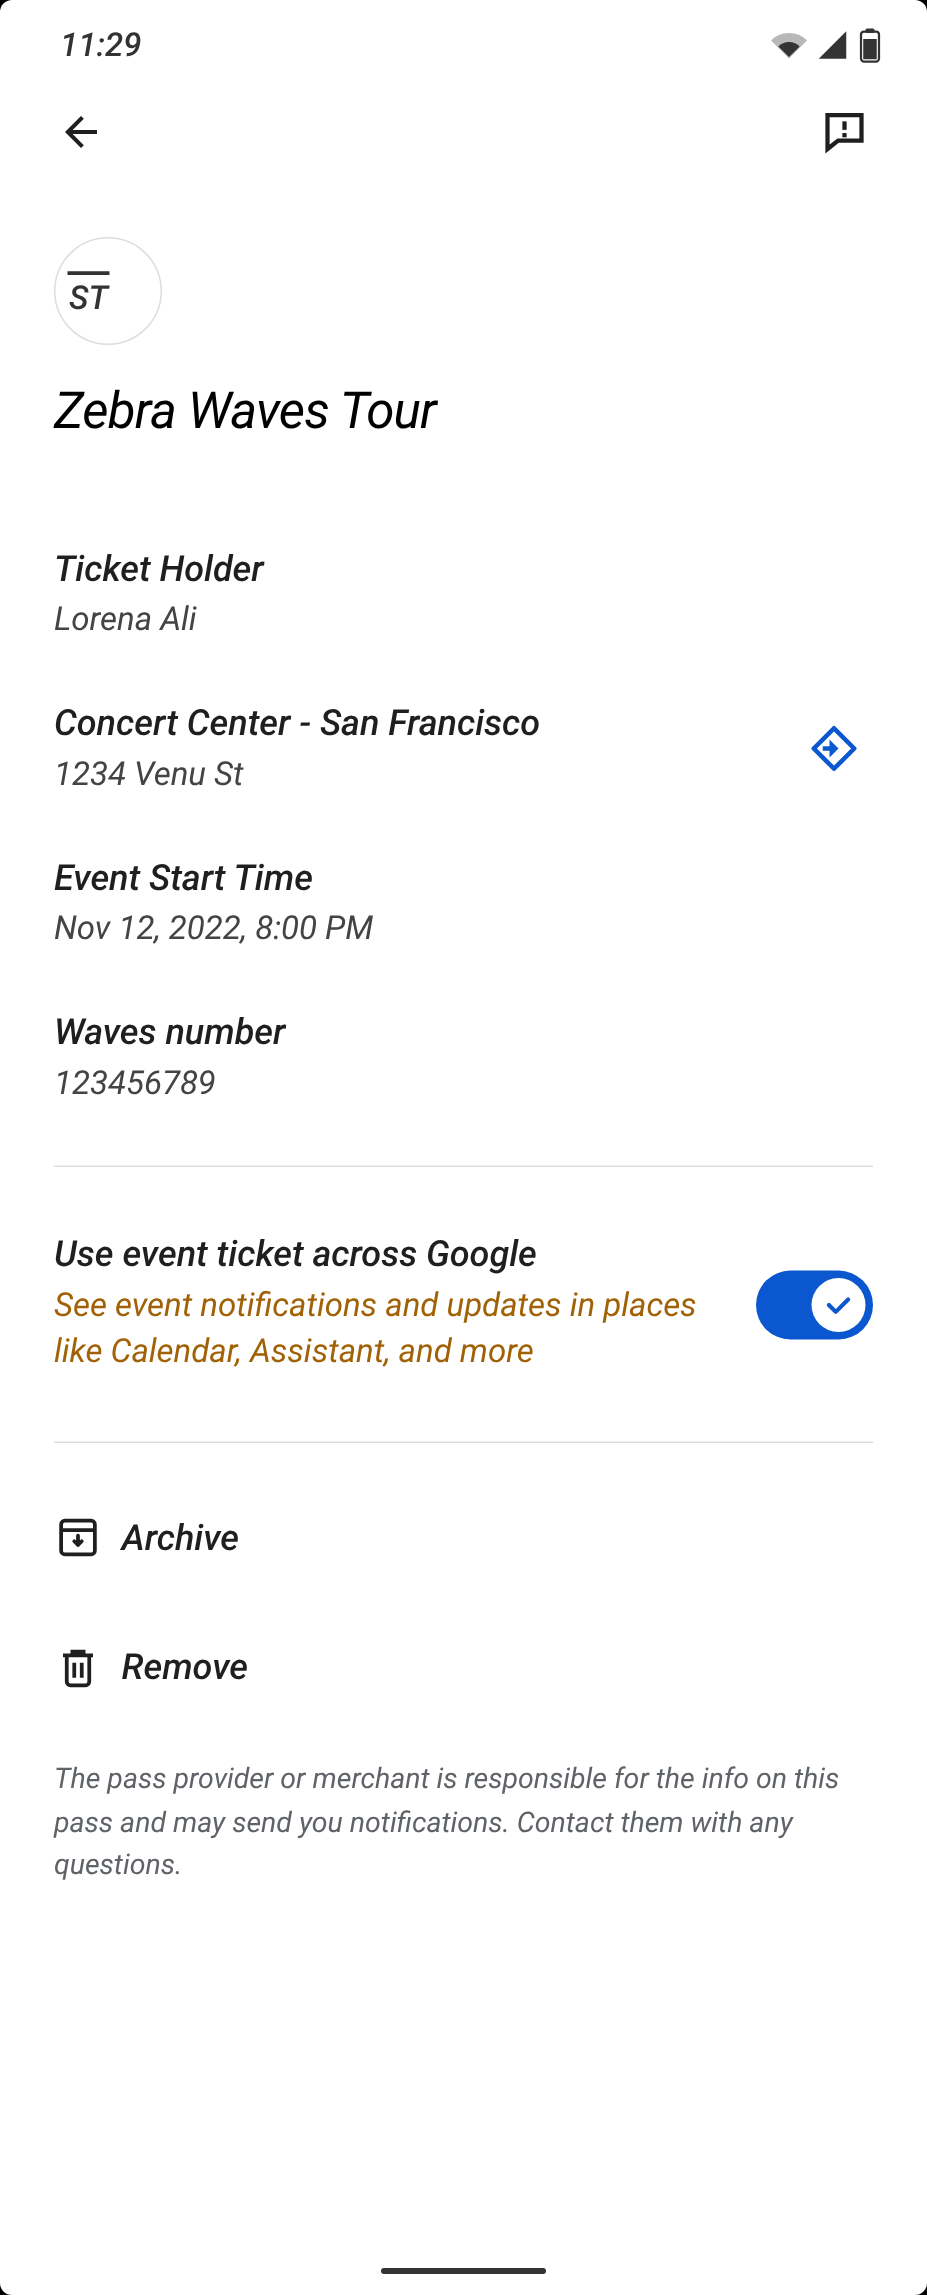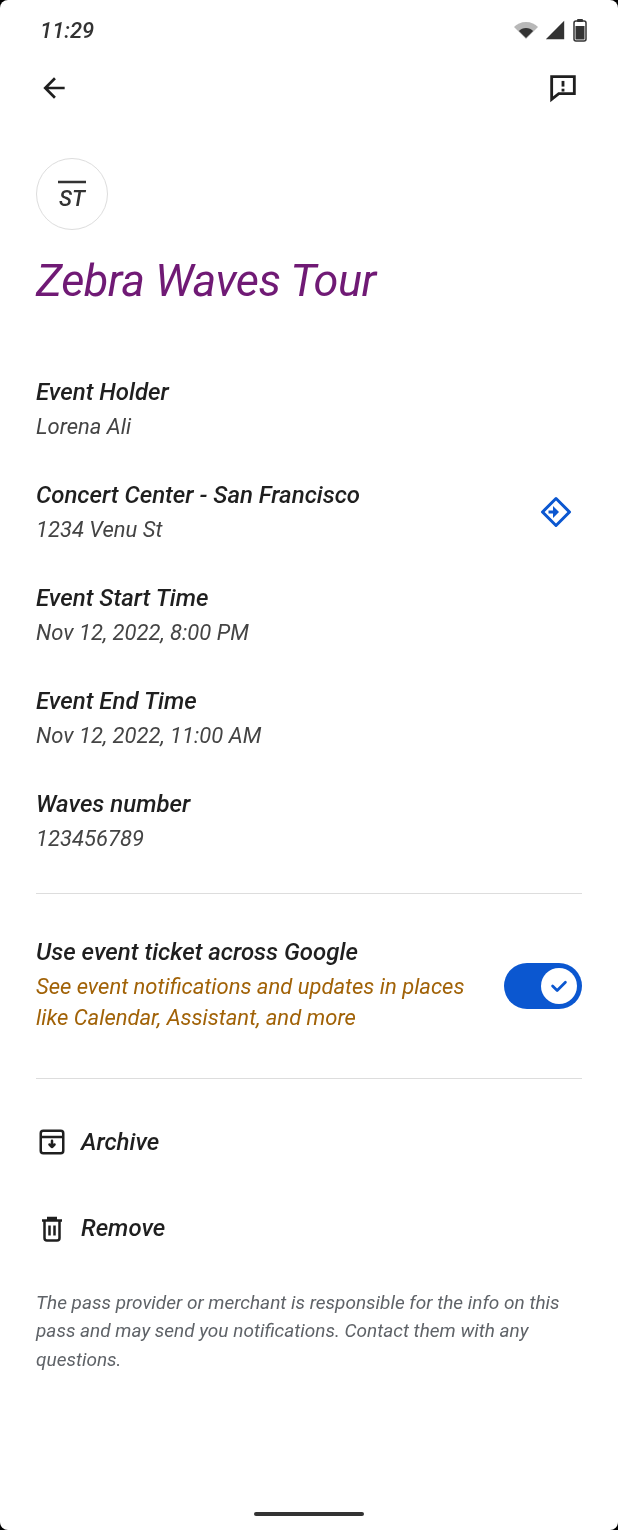--- a/index.html
+++ b/index.html
@@ -74,30 +74,29 @@
       overflow-y: auto;
     }
     
     .source-icon {
       width: 72px;
       height: 72px;
       border-radius: 50%;
       border: 1.5px solid #ddd;
       display: flex;
       align-items: center;
-      justify-content: center;
       margin-top: 28px;
       margin-bottom: 24px;
       color: #4c1d95;
     }
     
     .event-title {
-      font-size: 45px;
+      font-size: 34px;
       font-weight: 400;
-      color: #701a75;
+      color: #000000;
       line-height: 1.2;
       margin-bottom: 70px;
       letter-spacing: -0.5px;
     }
     
     .field-group {
       margin-bottom: 42px;
       position: relative;
     }
     
@@ -268,45 +267,41 @@
     <div class="source-icon">
       <svg width="44" height="44" viewBox="0 0 44 44">
         <line x1="8" y1="10" x2="36" y2="10" stroke="#333" stroke-width="2.5"></line>
         <text x="22" y="34" font-family="sans-serif" font-size="22" font-weight="500" fill="#333" text-anchor="middle">ST</text>
       </svg>
     </div>
 
     <h1 class="event-title">Zebra Waves Tour</h1>
 
     <div class="field-group">
-      <div class="field-label">Event Holder</div>
+      <div class="field-label">Ticket Holder</div>
       <div class="field-value">Lorena Ali</div>
     </div>
 
     <div class="field-group field-with-action">
       <div class="field-text">
         <div class="field-label">Concert Center - San Francisco</div>
         <div class="field-value">1234 Venu St</div>
       </div>
       <div class="directions-icon">
         <svg width="36" height="36" viewBox="0 0 24 24">
             <path fill="#0b57d0" d="M21.71 11.29l-9-9a1 1 0 0 0-1.42 0l-9 9a1 1 0 0 0 0 1.42l9 9a1 1 0 0 0 1.42 0l9-9a1 1 0 0 0 0-1.42zM12 19.59L4.41 12 12 4.41 19.59 12 12 19.59zM10 8v3H7v2h3v3l4-4-4-4z"></path>
           </svg>
       </div>
     </div>
 
     <div class="field-group">
       <div class="field-label">Event Start Time</div>
       <div class="field-value">Nov 12, 2022, 8:00 PM</div>
     </div>
 
-    <div class="field-group">
-      <div class="field-label">Event End Time</div>
-      <div class="field-value">Nov 12, 2022, 11:00 AM</div>
-    </div>
 
     <div class="field-group">
       <div class="field-label">Waves number</div>
       <div class="field-value">123456789</div>
     </div>
 
     <div class="divider"></div>
 
     <div class="toggle-row">
       <div class="toggle-text">

